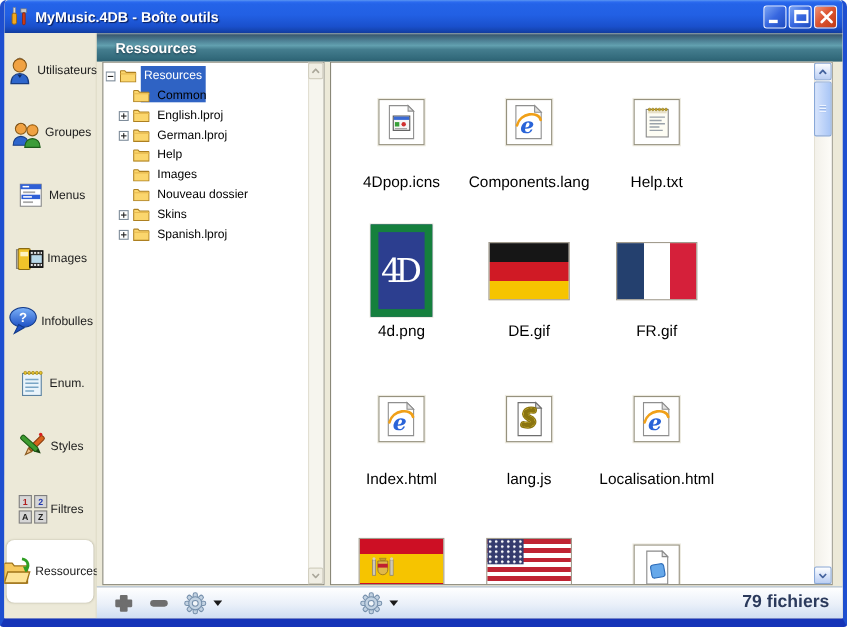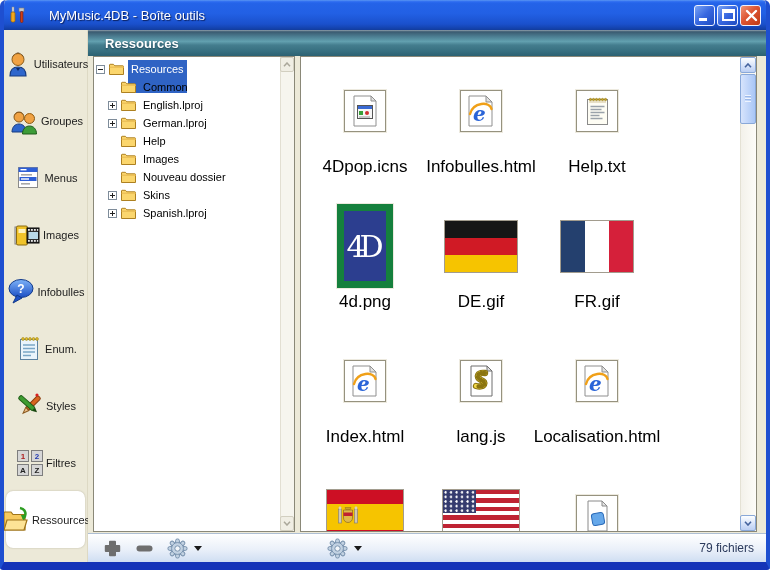--- a/index.html
+++ b/index.html
@@ -4,21 +4,21 @@
 <style>
   html,body{margin:0;padding:0;width:770px;height:570px;overflow:hidden;background:#fff;
     font-family:"Liberation Sans","DejaVu Sans",sans-serif;}
   *{box-sizing:border-box;cursor:default;user-select:none;}
   .window{position:relative;width:770px;height:570px;
     border-left:4px solid #1e4fd0;border-right:4px solid #1e4fd0;border-bottom:8px solid #1534b8;
     border-radius:6px 6px 3px 3px;background:#ece9d8;overflow:hidden;}
   
   .titlebar{height:30px;background:linear-gradient(180deg,#5a96f2 0%,#2b6af0 6%,#2463e8 12%,#2260e4 45%,#1a50cc 80%,#1443ae 94%,#123c9c 100%);
     display:flex;align-items:center;padding:0 5px 0 5px;border-radius:4px 4px 0 0;}
-  .title-text{color:#fff;font-size:13px;font-weight:normal;margin-left:22px;flex:1;
+  .title-text{color:#fff;font-size:13px;font-weight:bold;margin-left:5px;flex:1;
     text-shadow:1px 1px 1px rgba(8,24,80,.9);white-space:nowrap;}
   .win-controls{display:flex;gap:2px;}
   .wc{width:21px;height:21px;border-radius:3px;border:1px solid #eef2ff;display:flex;align-items:center;justify-content:center;}
   .wc.minmax{background:linear-gradient(135deg,#7aa4f4 0%,#3767e0 50%,#1f4cc0 100%);}
   .wc.close{background:linear-gradient(135deg,#f09678 0%,#dd5533 45%,#c03a14 100%);}
   
   .sidebar{position:absolute;left:0;top:30px;bottom:0;width:84px;background:#ece9d8;
     border-right:1px solid #ddd9c4;padding-top:5px;}
   .sb-item{height:57px;display:flex;flex-direction:row;align-items:center;justify-content:center;gap:1px;}
   .sb-item.sel{background:#fff;border-radius:7px;margin:0 2px;box-shadow:0 0 2px #b8b4a0;}
@@ -44,21 +44,21 @@
   .tlabel.sel{background:#2f63c4;color:#fff;}
   .tree-scroll{position:absolute;right:0;top:0;bottom:0;width:14px;background:#f6f5ee;border-left:1px solid #e2dfd2;}
   .ts-btn{position:absolute;left:-1px;width:14px;height:15px;background:#f0eee4;border:1px solid #d2cfc0;border-radius:2px;
     display:flex;align-items:center;justify-content:center;}
   
   .grid-panel{position:absolute;left:212px;right:9px;top:0;bottom:1px;background:#fff;border:1px solid #8a8878;}
   .grid{position:absolute;left:2px;top:2px;right:18px;bottom:0;display:grid;
     grid-template-columns:repeat(3,116px);grid-auto-rows:135px;overflow:hidden;padding-left:4px;}
   .cell{display:flex;flex-direction:column;align-items:center;padding-top:9px;}
   .thumb{height:86px;display:flex;align-items:center;justify-content:center;}
-  .flabel{font-size:17px;color:#000;margin-top:3px;white-space:nowrap;}
+  .flabel{font-size:14px;color:#000;margin-top:3px;white-space:nowrap;}
   .frame{width:42px;height:42px;background:#fff;border:1px solid #96927f;box-shadow:0 0 0 1px #edeadf;
     display:flex;align-items:center;justify-content:center;}
   .t4d{width:56px;height:84px;background:#2c3e8f;border:7px solid #15803d;box-shadow:0 0 0 1px #eceade;
     display:flex;align-items:center;justify-content:center;}
   .t4d-text{font-family:"DejaVu Serif",serif;font-size:30px;color:#fff;letter-spacing:-6px;padding-right:6px;}
   .flag{border:1px solid #a29c8e;width:74px;height:53px;position:relative;overflow:hidden;flex:none;}
   .de{background:linear-gradient(180deg,#161616 0 33.4%,#d01a25 33.4% 66.7%,#f6c400 66.7%);}
   .fr{background:linear-gradient(90deg,#24406e 0 33.4%,#fff 33.4% 66.7%,#d5203a 66.7%);}
   .es,.us{width:78px;height:55px;}
   .es{background:linear-gradient(180deg,#cd0f24 0 26%,#f6c400 26% 76%,#cd0f24 76%);}
@@ -72,21 +72,21 @@
   .gs-thumb{position:absolute;left:-1px;top:17px;width:16px;height:50px;border:1px solid #89a8d8;border-radius:2px;
     background:linear-gradient(90deg,#d7e4fc,#a9c6f6);}
   .gs-thumb::after{content:"";position:absolute;left:4px;right:4px;top:50%;margin-top:-4px;height:7px;
     background:repeating-linear-gradient(180deg,#eef4fe 0 1px,#9cb8e8 1px 2px,rgba(0,0,0,0) 2px 3px);}
   
   .toolbar{height:29px;flex:none;background:linear-gradient(180deg,#ffffff,#eaf0f9 55%,#cfdef2);
     border-top:1px solid #aebfd4;display:flex;align-items:center;padding:0 12px 0 15px;gap:13px;}
   .tb-btn{display:flex;align-items:center;justify-content:center;}
   .tb-group{display:flex;align-items:center;gap:6px;}
   .dd{width:0;height:0;border-left:4px solid transparent;border-right:4px solid transparent;border-top:5px solid #1a1a1a;}
-  .status{margin-left:auto;font-size:12px;font-weight:normal;color:#2b3a5c;}
+  .status{margin-left:auto;font-size:16px;font-weight:bold;color:#2b3a5c;}
 </style>
 </head>
 <body>
 
 <div class="window">
 
   <div class="titlebar">
     <span style="display:flex">
       <svg width="18" height="18" viewBox="0 0 18 18">
           <rect x="3" y="1" width="2" height="5" fill="#d8d8d8" stroke="#888" stroke-width="0.5"></rect>
@@ -395,21 +395,21 @@
               <div class="thumb">
                 <div class="frame">
                   <svg width="34" height="34" viewBox="0 0 34 34">
                     <path d="M5 2h17l6 6v24H5z" fill="#fff" stroke="#8f8f8f"></path>
                     <path d="M22 2l6 6h-6z" fill="#e2e2e2" stroke="#8f8f8f"></path>
                     <path d="M6 20C9 8 26 7 27.5 15" fill="none" stroke="#f0a018" stroke-width="2.4" stroke-linecap="round"></path>
                     <text x="9" y="27" font-family="DejaVu Serif,serif" font-style="italic" font-weight="bold" font-size="20" fill="#2a64d8">e</text>
                   </svg>
                 </div>
               </div>
-              <div class="flabel">Infobulles.html</div>
+              <div class="flabel">Components.lang</div>
             </div>
             <div class="cell">
               <div class="thumb">
                 <div class="frame">
                   <svg width="34" height="34" viewBox="0 0 34 34">
                     <rect x="7.5" y="5.5" width="20" height="25" fill="#fefdf4" stroke="#8a8a8a"></rect>
                     <rect x="9" y="7" width="17" height="2" fill="#e8e0c8"></rect>
                     <g fill="#c8a428" stroke="#86700e" stroke-width="0.5">
                       <circle cx="10.5" cy="5.5" r="1.2"></circle>
                       <circle cx="13.5" cy="5.5" r="1.2"></circle>

